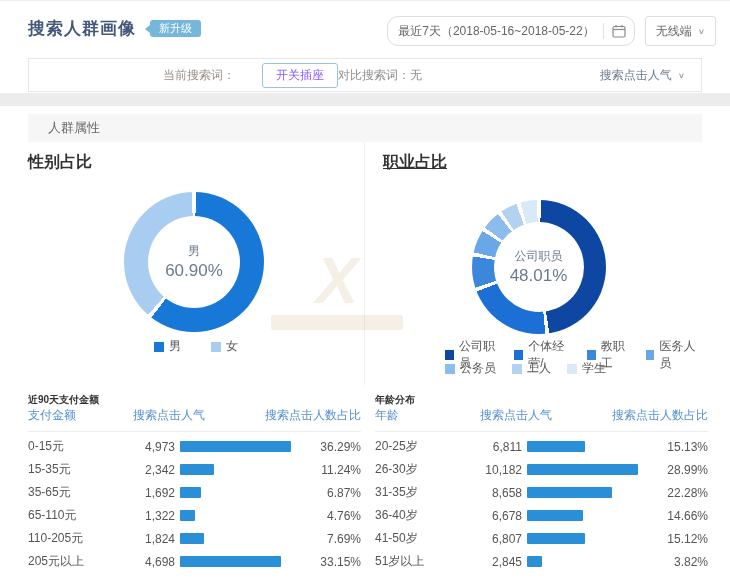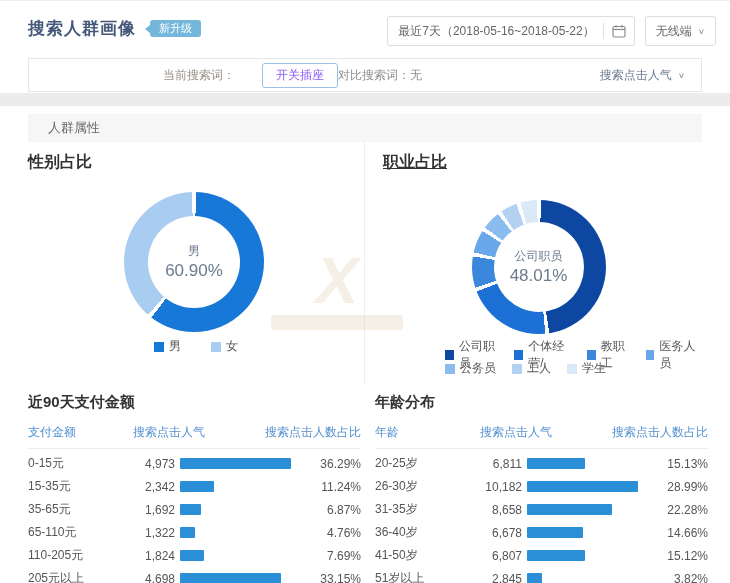--- a/index.html
+++ b/index.html
@@ -7,21 +7,21 @@
   body { font-family:"Liberation Sans","DejaVu Sans",sans-serif; }
   .page { position:relative; width:730px; height:583px; background:#fff; overflow:hidden; border-top:1px solid #eee; }
 
   
   .topbar { position:absolute; top:0; left:0; width:730px; height:56px; background:#fff;padding-left:32px; }
   .title-wrap { position:absolute; left:28px; top:16px; display:flex; align-items:center; }
   .page-title { font-size:17px; font-weight:bold; color:#44597a; letter-spacing:1px; }
   .badge { position:relative; margin-left:14px; background:#74b7da; color:#fff; font-size:11px; padding:3px 9px; border-radius:3px; line-height:1; }
   .badge::before { content:""; position:absolute; left:-5px; top:50%; margin-top:-4px; border:4px solid transparent; border-right:5px solid #74b7da; border-left:0; }
   .topbar-right { position:absolute; right:14px; top:15px; display:flex; align-items:center; }
-  .date-picker { display:flex; align-items:center; border:1px solid #ddd; border-radius:3px; height:30px; padding:0 8px 0 10px; font-size:12px; color:#666; cursor:pointer; background:#fff; }
+  .date-picker { display:flex; align-items:center; border:1px solid #ddd; border-radius:11px; height:30px; padding:0 8px 0 10px; font-size:12px; color:#666; cursor:pointer; background:#fff; }
   .date-picker .vsep { width:1px; height:16px; background:#e2e2e2; margin:0 8px; }
   .terminal-select { display:flex; align-items:center; border:1px solid #ddd; border-radius:3px; height:30px; padding:0 10px; font-size:12px; color:#666; margin-left:10px; cursor:pointer; background:#fff; }
   .chevron { margin-left:6px; color:#999; font-size:10px; transform:scaleY(.8); display:inline-block; }
 
   
   .filterbar { position:absolute; left:28px; right:28px; top:57px; height:34px; border:1px solid #e6e6e6; background:#fff; display:flex; align-items:center; font-size:12px; }
   .filter-left { display:flex; align-items:center; padding-left:16px; width:46%;justify-content:flex-end; }
   .filter-label { color:#9a9086; }
   .keyword-btn { margin-left:27px; background:#fff; border:1px solid #9cc0e8; color:#8b5cf6; border-radius:3px; font-size:12px; padding:3px 13px; cursor:pointer; font-family:inherit; }
   .filter-mid { color:#8f8f8f; flex:1; }
@@ -56,21 +56,21 @@
   .legend-occ-1 { left:80px; top:196px; gap:13px; }
   .legend-occ-2 { left:80px; top:218px; gap:16px; }
   .legend-item { display:flex; align-items:center; cursor:pointer; }
   .swatch { width:10px; height:10px; margin-right:5px; display:inline-block; }
 
   
   .tables-row { position:absolute; top:281px; left:28px; right:28px; bottom:0; display:flex; }
   .table-divider { width:10px; background:#f1f1f1; margin:0 1px; }
   .table-panel { flex:1; padding-top:6px; }
   .table-panel.right-t { padding-left:12px; }
-  .table-title { font-size:15px; font-weight:bold; color:#333; margin-bottom:12px; }
+  .table-title { font-size:10px; font-weight:bold; color:#333; }
   .thead { display:flex; font-size:12px; color:#5591cf; padding-bottom:7px; border-bottom:1px solid #ececec; margin-bottom:3px; }
   .th1 { width:105px; } .th2 { flex:1; } .th3 { width:120px; text-align:right; }
   .trow { display:flex; align-items:center; height:23px; font-size:12px; color:#555; }
   .cell-label { width:105px; }
   .cell-value { width:42px; text-align:right; }
   .cell-barwrap { flex:1; padding-left:5px; display:flex; align-items:center; }
   .cell-bar { height:11px; border-radius:1px; }
   .cell-pct { width:70px; text-align:right; }
 
   

